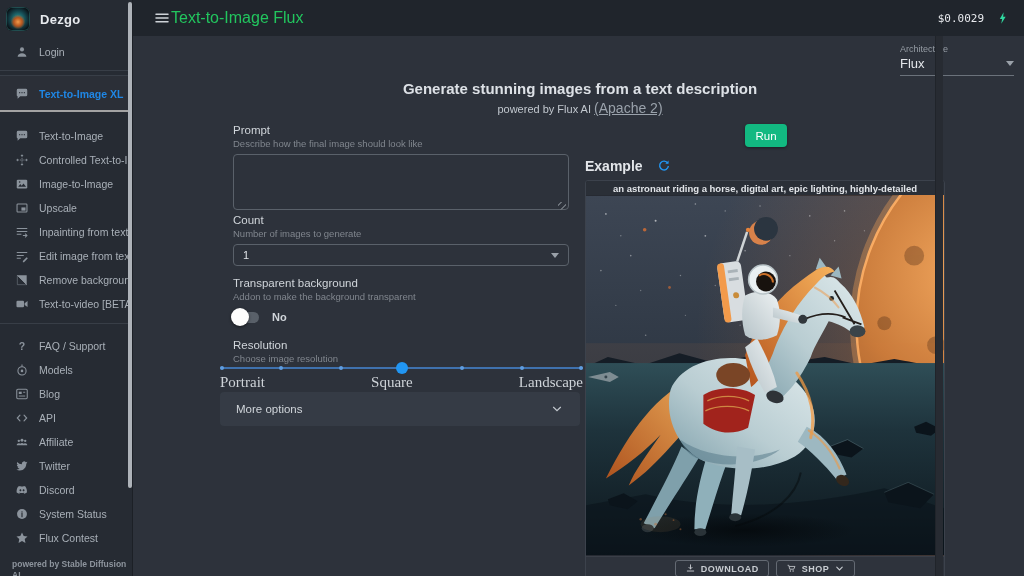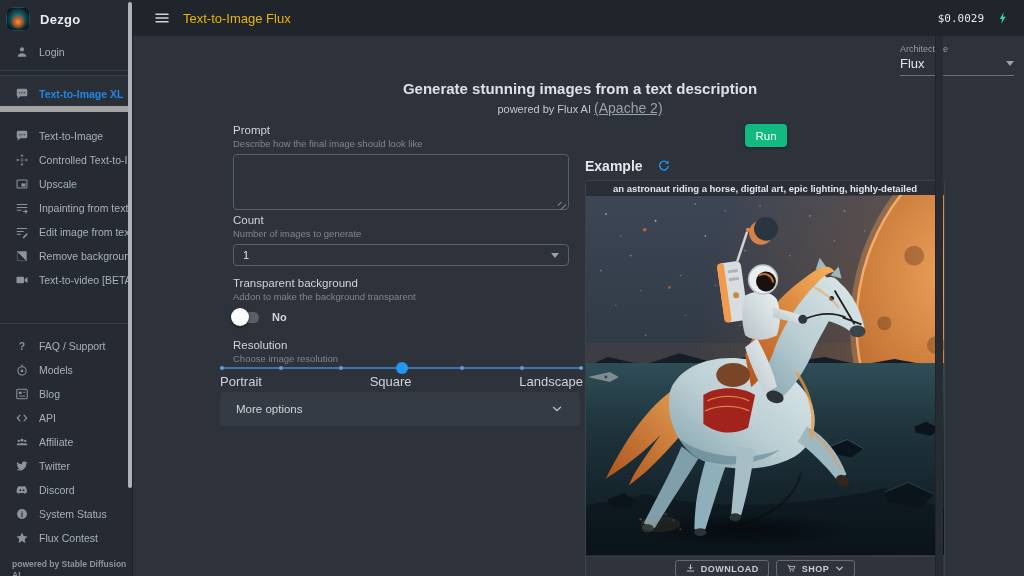--- a/index.html
+++ b/index.html
@@ -14,32 +14,32 @@
       radial-gradient(circle at 50% 62%, #f09a4a 0%, #b4551f 22%, rgba(180,85,31,0) 38%),
       radial-gradient(circle at 50% 50%, #2aa0a0 0%, #14424a 48%, #0a0e13 78%);
     box-shadow: inset 0 0 0 1px rgba(90,220,210,.25); }
   .brand-name { font-size:13px; font-weight:bold; color:#e7eaee; letter-spacing:.3px; }
 
   .side-item { display:flex; align-items:center; gap:10px; height:24px; padding-left:15px; color:#a9b0b8; font-size:10.5px; cursor:pointer; white-space:nowrap; }
   .side-item .ic { width:14px; height:14px; flex:0 0 14px; color:#8b939c; display:flex; align-items:center; }
   .side-item svg { width:14px; height:14px; }
   .login-item { position:absolute; left:0; top:40px; width:133px; }
   .divider { position:absolute; left:0; width:133px; height:0; border-top:1px solid #383e47; }
-  .active-item { position:absolute; left:0; top:75px; width:133px; height:37px; background:rgba(255,255,255,.025); border-top:1px solid #383e47; border-bottom:6px solid #a3a3a3; }
+  .active-item { position:absolute; left:0; top:75px; width:133px; height:37px; background:rgba(255,255,255,.025); border-top:1px solid #383e47; border-bottom:2px solid #a3a3a3; }
   .active-item .side-item { height:36px; color:#1f87e5; font-weight:bold; }
   .group1 { position:absolute; left:0; top:124px; width:133px; }
   .group2 { position:absolute; left:0; top:334px; width:133px; }
   .side-footer { position:absolute; left:12px; top:553px; width:118px; }
   .powered { font-size:8.5px; font-weight:bold; color:#8d949d; line-height:11px; padding-top:6px; }
   .side-scrollthumb { position:absolute; left:128px; top:2px; width:4px; height:486px; background:#aeb3b9; border-radius:2px; }
 
   
   .topbar { position:absolute; left:133px; top:0; width:891px; height:36px; background:#20252c; display:flex; align-items:center; }
   .hamburger { margin-left:20px; width:18px; height:18px; color:#ced3d8; cursor:pointer; }
-  .topbar-title { margin-left:12px; font-size:13px; color:#eab308; }
+  .topbar-title { font-size:16px; color:#22c55e; }
   .topbar-right { margin-left:auto; margin-right:14px; display:flex; align-items:center; gap:12px; }
   .price { font-family:"DejaVu Sans Mono", monospace; font-size:11px; color:#e8eaee; }
   .bolt { width:14px; height:16px; }
 
   
   .content { position:absolute; left:133px; top:36px; width:810px; height:540px; background:#2d323b; }
   .page-scroll { position:absolute; right:0; top:0; width:8px; height:540px; background:#272b32; border-left:1px solid #20242a; }
 
   .arch { position:absolute; left:767px; top:8px; width:114px; cursor:pointer; }
   .arch-label { font-size:9px; color:#959ca4; }
@@ -67,21 +67,21 @@
   .blk-transp { top:153px; }
   .toggle-row { margin-top:9px; display:flex; align-items:center; gap:13px; }
   .toggle { position:relative; width:26px; height:11px; background:#596069; border-radius:6px; cursor:pointer; }
   .knob { position:absolute; left:-2px; top:-3.5px; width:18px; height:18px; border-radius:50%; background:#fdfdfd; box-shadow:0 1px 3px rgba(0,0,0,.5); }
   .toggle-state { font-size:11px; color:#d0d5da; font-weight:bold; }
   .blk-res { top:215px; }
   .slider { position:absolute; left:0; right:0; top:239px; height:10px; }
   .slider .track { position:absolute; left:0; right:0; top:4px; height:2px; background:#3f71ad; border-radius:1px; }
   .slider .dot { position:absolute; top:3px; width:4px; height:4px; border-radius:50%; background:#5f9de0; }
   .slider .thumb { position:absolute; top:-1px; left:50%; margin-left:-6px; width:12px; height:12px; border-radius:50%; background:#2196f3; cursor:pointer; }
-  .slider-labels { position:absolute; left:0; right:0; top:250px; display:flex; justify-content:space-between; font-family:Liberation Sans, sans-serif; font-size:13px; color:#ced3d8; }
+  .slider-labels { position:absolute; left:0; right:0; top:250px; display:flex; justify-content:space-between; font-family:Liberation Serif, serif; font-size:15px; color:#ced3d8; }
   .more-options { position:absolute; left:0; right:3px; top:268px; height:34px; background:#353b45; border-radius:4px; display:flex; align-items:center; padding:0 16px; color:#d0d5da; font-size:11.5px; cursor:pointer; }
   .chev { margin-left:auto; width:14px; height:14px; color:#c2c7cd; }
 
   
   .example-col { position:absolute; left:452px; top:120px; width:360px; }
   .example-head { display:flex; align-items:center; gap:14px; height:20px; }
   .example-title { font-size:14px; font-weight:bold; color:#e3e6ea; }
   .refresh { width:14px; height:14px; cursor:pointer; }
   .card { margin-top:4px; border:1px solid #3c424c; border-radius:3px; background:#262a32; overflow:hidden; }
   .caption { height:14px; background:#2a2f37; display:flex; align-items:center; justify-content:center; font-size:9.5px; font-weight:bold; color:#e2e5e9; }
@@ -138,20 +138,30 @@
         <span>Text-to-Image</span>
       </div>
       <div class="side-item">
         <span class="ic">
             <svg viewBox="0 0 24 24">
               <path d="M12 2l2.5 3h-5zM12 22l2.5-3h-5zM2 12l3-2.5v5zM22 12l-3-2.5v5z" fill="currentColor"></path>
               <path d="M12 5v14M5 12h14" stroke="currentColor" stroke-width="1.4" stroke-dasharray="2.2 1.6"></path>
             </svg>
           </span>
         <span>Controlled Text-to-Image</span>
+      </div>
+      <div class="side-item">
+        <span class="ic">
+            <svg viewBox="0 0 24 24">
+              <rect x="3" y="4.5" width="18" height="15" rx="2" fill="currentColor"></rect>
+              <path d="M5.5 16.5l3.5-4.5 2.5 3 3-4 4.5 5.5z" fill="#262b33"></path>
+              <circle cx="8" cy="8.5" r="1.4" fill="#262b33"></circle>
+            </svg>
+          </span>
+        <span>Image-to-Image</span>
       </div>
       <div class="side-item">
         <span class="ic">
             <svg viewBox="0 0 24 24">
               <rect x="3.5" y="5" width="17" height="14" rx="1.5" fill="none" stroke="currentColor" stroke-width="1.8"></rect>
               <rect x="11" y="11" width="7" height="5.5" fill="currentColor"></rect>
             </svg>
           </span>
         <span>Upscale</span>
       </div>

